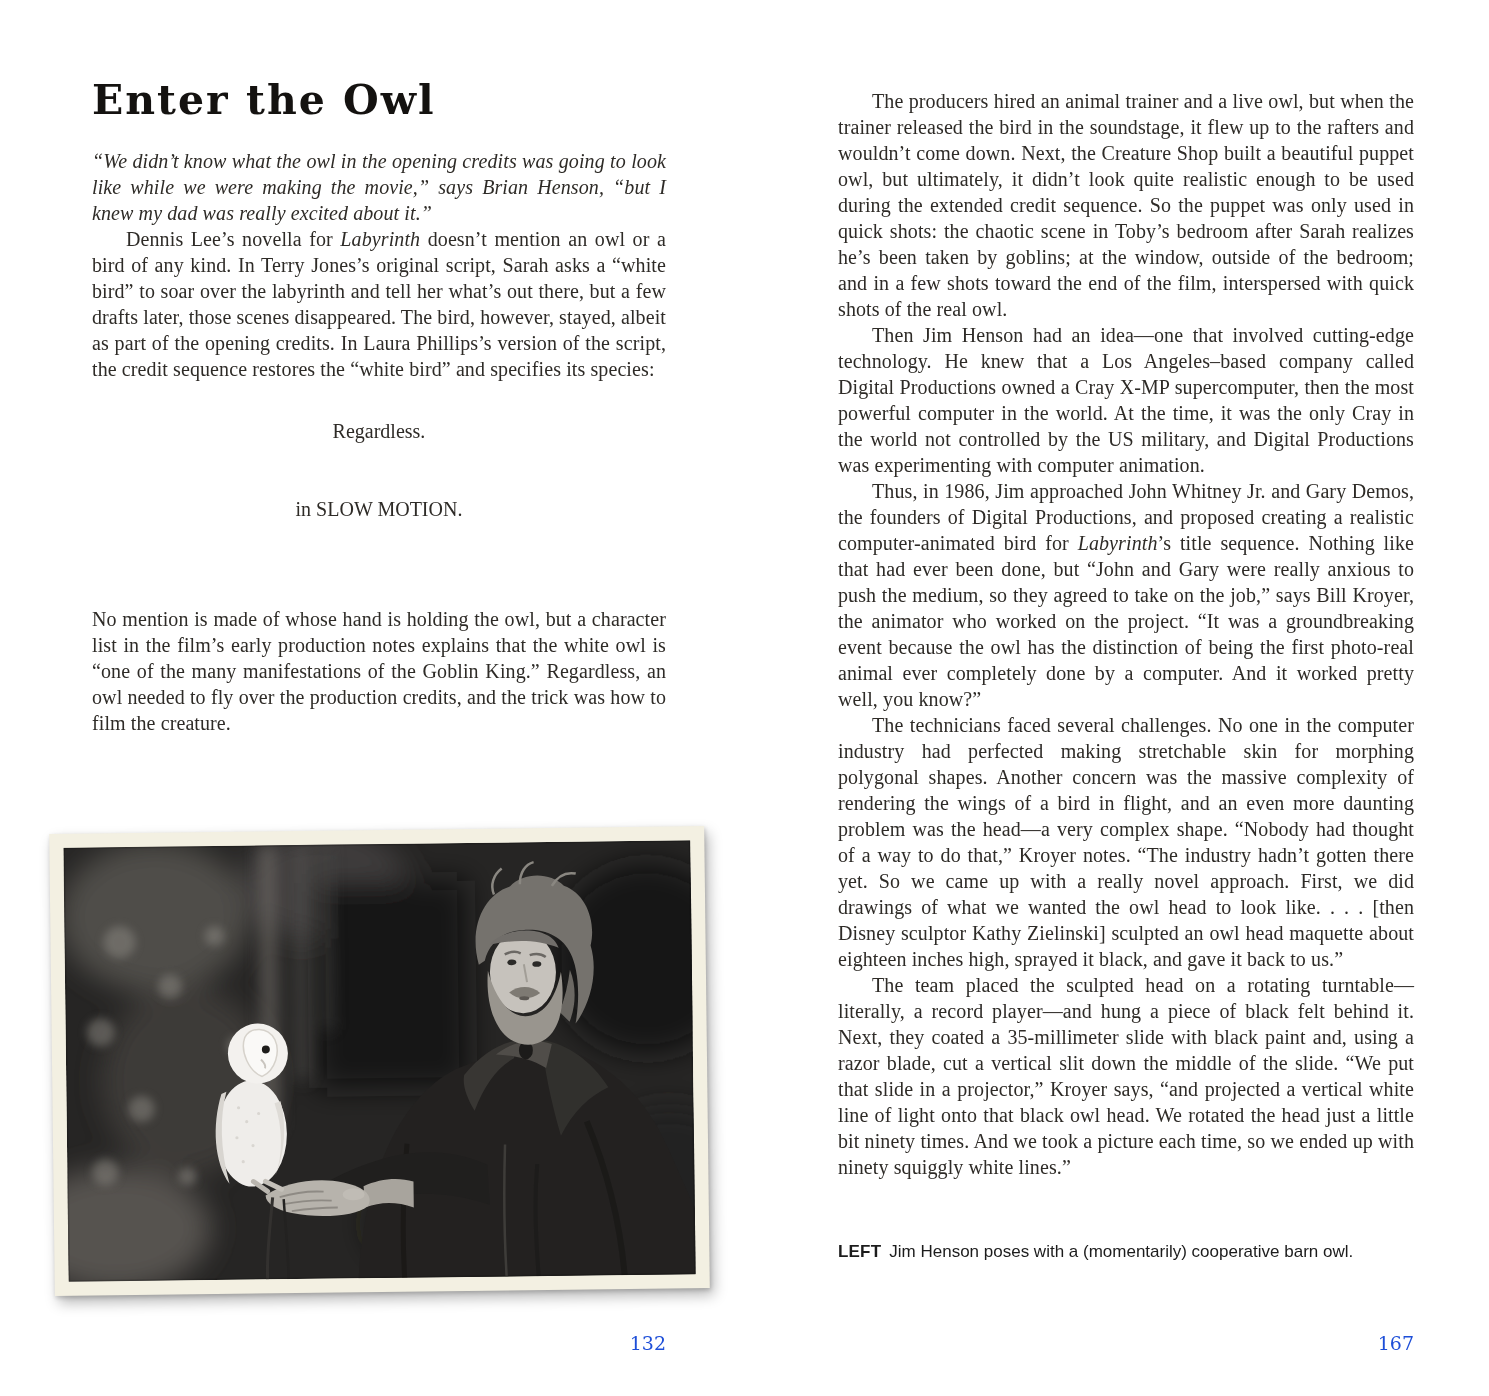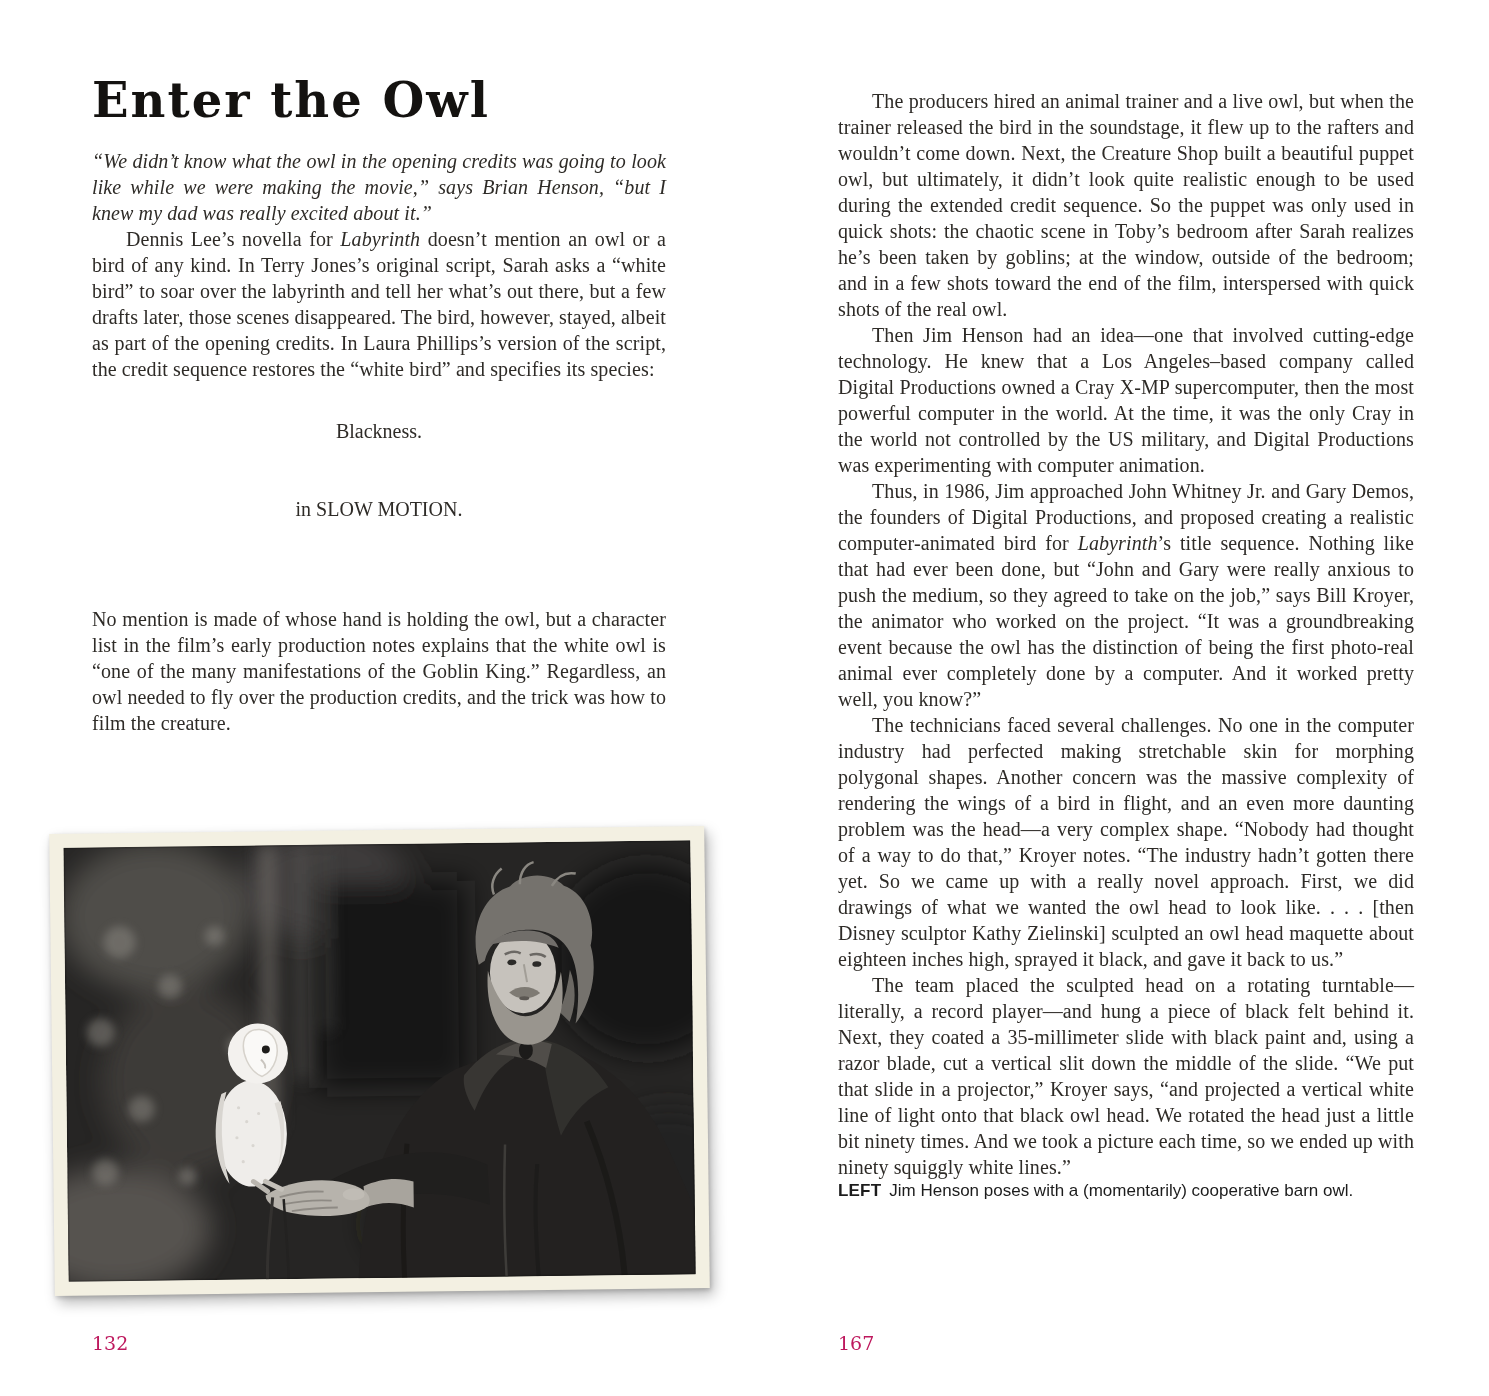--- a/index.html
+++ b/index.html
@@ -11,21 +11,21 @@
     overflow:hidden;
   }
   .page { position:absolute; top:0; height:1396px; }
   .page-left  { left:92px;  width:574px; }
   .page-right { left:838px; width:576px; }
 
   .chapter-title {
     margin:76px 0 0 0;
     font-family:"DejaVu Serif","Liberation Serif",serif;
     font-weight:600;
-    font-size:48px;
+    font-size:41px;
     line-height:48px;
     letter-spacing:2px;
     color:#141210;
   }
 
   .body-par {
     margin:0;
     font-size:20px;
     line-height:26px;
     text-align:justify;
@@ -53,53 +53,53 @@
     background:#f3f0e2;
     box-shadow:4px 7px 14px rgba(0,0,0,0.28), 1px 2px 4px rgba(0,0,0,0.18);
     transform:rotate(-0.7deg);
   }
   .photo-frame svg {
     position:absolute; left:14px; top:14px;
     width:627px; height:434px; display:block;
   }
 
   .caption {
-    position:absolute; left:0; top:1179px; width:100%;
+    position:absolute; left:0; top:1240px; width:100%;
     margin:0;
     font-family:"Liberation Sans","DejaVu Sans",sans-serif;
     font-size:17px;
     line-height:23px;
     color:#1c1c1c;
     text-align:left;
   }
   .caption-label { font-weight:bold; margin-right:8px; letter-spacing:0.2px; }
 
   .folio {
     position:absolute; top:1332px; left:0; width:100%;
-    text-align:left;
+    text-align:right;
     font-family:"DejaVu Serif","Liberation Serif",serif;
     font-size:19px;
-    color:#be185d;
+    color:#1d4ed8;
   }
 </style>
 </head>
 <body>
 
 <div class="spread">
 
   <section class="page page-left">
 
     <h1 class="chapter-title">Enter the Owl</h1>
 
     <p class="body-par first-par"><span>“We didn’t know what the owl in the opening credits was going to look like while we were making the movie,” says Brian Henson, “but I knew my dad was really excited about it.”</span></p>
 
     <p class="body-par indent"><span>Dennis Lee’s novella for </span><span class="it">Labyrinth</span><span> doesn’t mention an owl or a bird of any kind. In Terry Jones’s original script, Sarah asks a “white bird” to soar over the labyrinth and tell her what’s out there, but a few drafts later, those scenes disappeared. The bird, however, stayed, albeit as part of the opening credits. In Laura Phillips’s version of the script, the credit sequence restores the “white bird” and specifies its species:</span></p>
 
     <div class="excerpt">
-      <p>Blackness.</p>
+      <p>Regardless.</p>
       <p><br><span>in SLOW MOTION.</span></p>
     </div>
 
     <p class="body-par closing"><span>No mention is made of whose hand is holding the owl, but a character list in the film’s early production notes explains that the white owl is “one of the many manifestations of the Goblin King.” Regardless, an owl needed to fly over the production credits, and the trick was how to film the creature.</span></p>
 
     <figure class="photo-frame">
       <svg viewBox="0 0 627 434" preserveAspectRatio="none" role="img">
         <defs>
           <filter id="b4" x="-40%" y="-40%" width="180%" height="180%">
               <feGaussianBlur stdDeviation="4"></feGaussianBlur>

